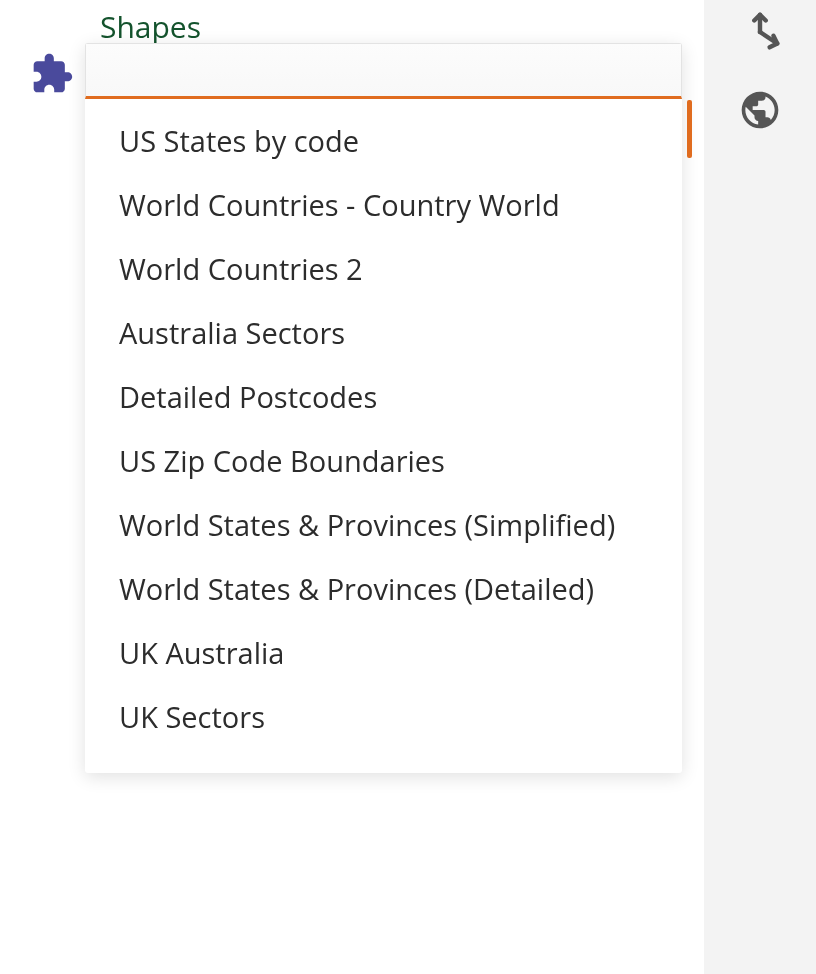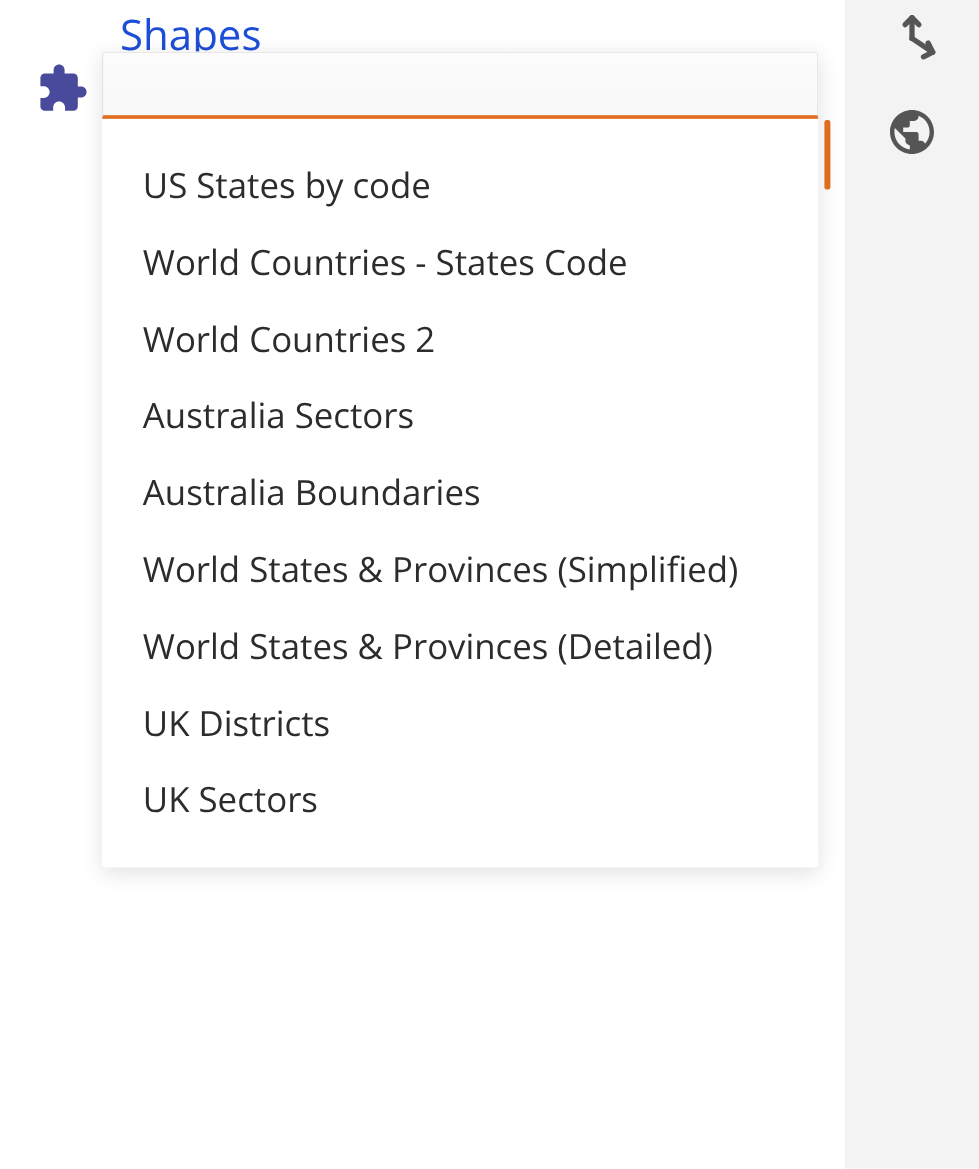--- a/index.html
+++ b/index.html
@@ -19,22 +19,22 @@
   .left-icon {
     position: absolute;
     left: 30px;
     top: 52px;
   }
 
   .label-shapes {
     position: absolute;
     left: 100px;
     top: 6px;
-    color: #1d4ed8;
-    font-size: 35px;
+    color: #14532d;
+    font-size: 30px;
     font-weight: 400;
   }
 
   .dropdown {
     position: absolute;
     left: 85px;
     top: 43px;
     width: 597px;
     background: #ffffff;
     box-shadow: 0 4px 18px rgba(0,0,0,0.12);
@@ -56,21 +56,21 @@
     border: none;
     outline: none;
     background: transparent;
     font-size: 26px;
     padding: 0 16px;
     color: #333;
   }
 
   .dropdown-list {
     list-style: none;
-    padding: 24px 0 24px 0;
+    padding: 10px 0 24px 0;
   }
 
   .dropdown-item {
     padding: 14px 34px;
     font-size: 29px;
     color: #2c2c2c;
     cursor: pointer;
     white-space: nowrap;
     line-height: 1.24;
   }
@@ -119,27 +119,28 @@
 </div>
 
 <div class="label-shapes">Shapes</div>
 
 <div class="dropdown">
   <div class="dropdown-input-wrap">
     <input type="text" class="dropdown-input" value="" style="">
   </div>
   <ul class="dropdown-list">
     <li class="dropdown-item">US States by code</li>
-    <li class="dropdown-item">World Countries - States Code</li>
+    <li class="dropdown-item">World Countries - Country World</li>
     <li class="dropdown-item">World Countries 2</li>
     <li class="dropdown-item">Australia Sectors</li>
-    <li class="dropdown-item">Australia Boundaries</li>
+    <li class="dropdown-item">Detailed Postcodes</li>
+    <li class="dropdown-item">US Zip Code Boundaries</li>
     <li class="dropdown-item">World States &amp; Provinces (Simplified)</li>
     <li class="dropdown-item">World States &amp; Provinces (Detailed)</li>
-    <li class="dropdown-item">UK Districts</li>
+    <li class="dropdown-item">UK Australia</li>
     <li class="dropdown-item">UK Sectors</li>
   </ul>
 </div>
 
 <div class="scroll-indicator"></div>
 
 <div class="right-toolbar">
   <div class="toolbar-btn">
     <svg width="46" height="46" viewBox="0 0 24 24" fill="none" stroke="#555" stroke-width="2.3" stroke-linecap="round" stroke-linejoin="round">
       <path d="M12 3 L12 12"></path>

